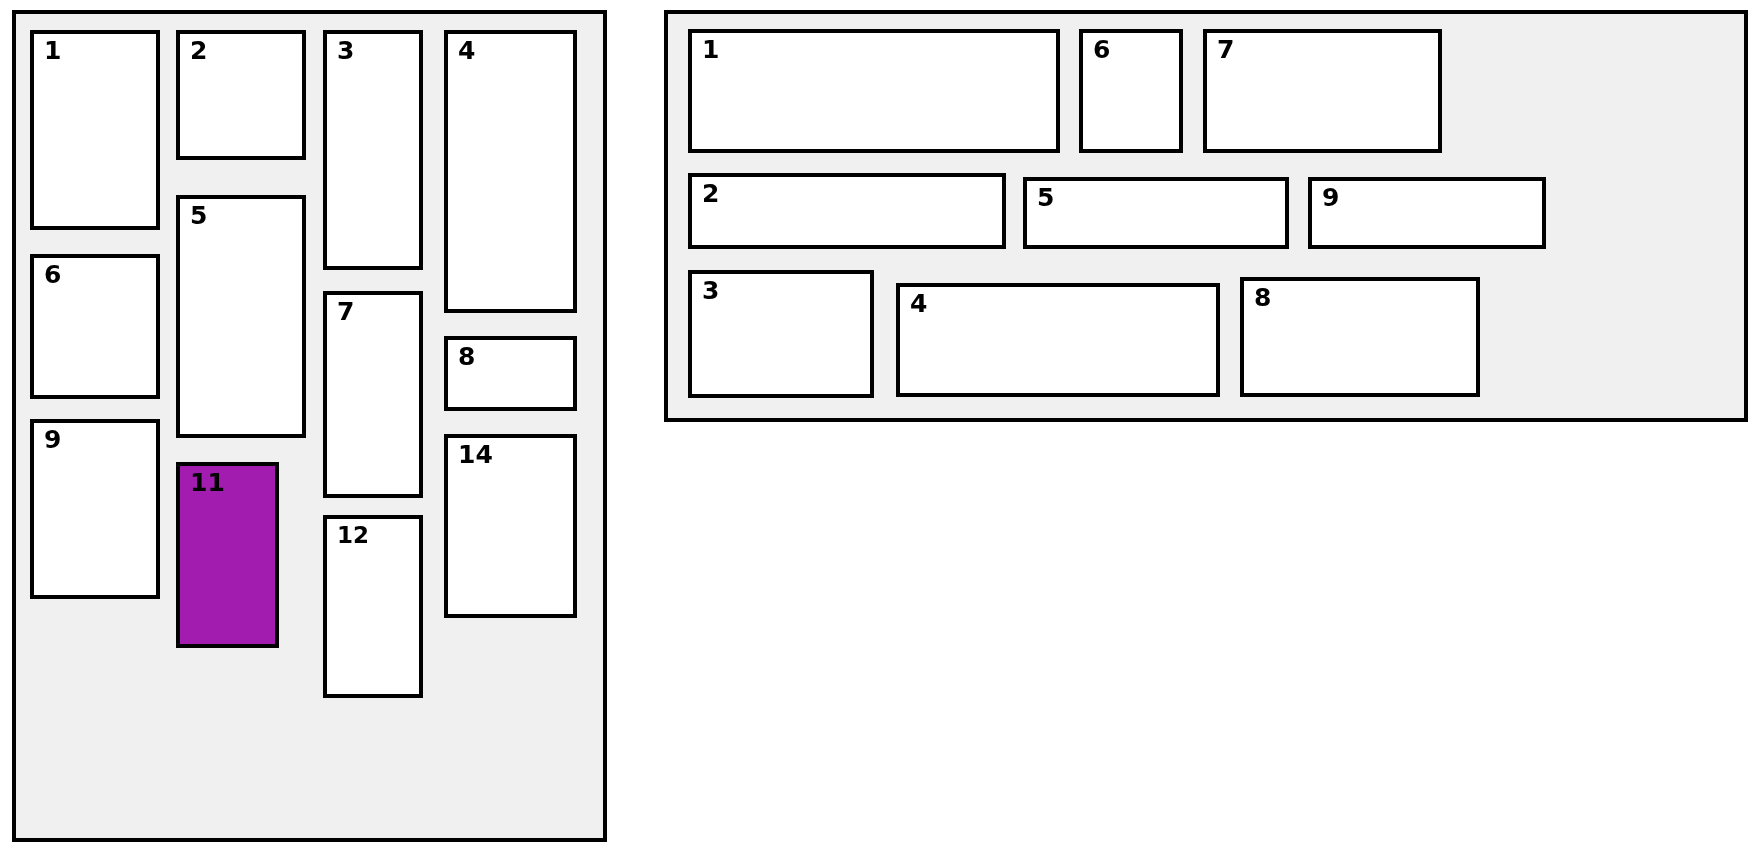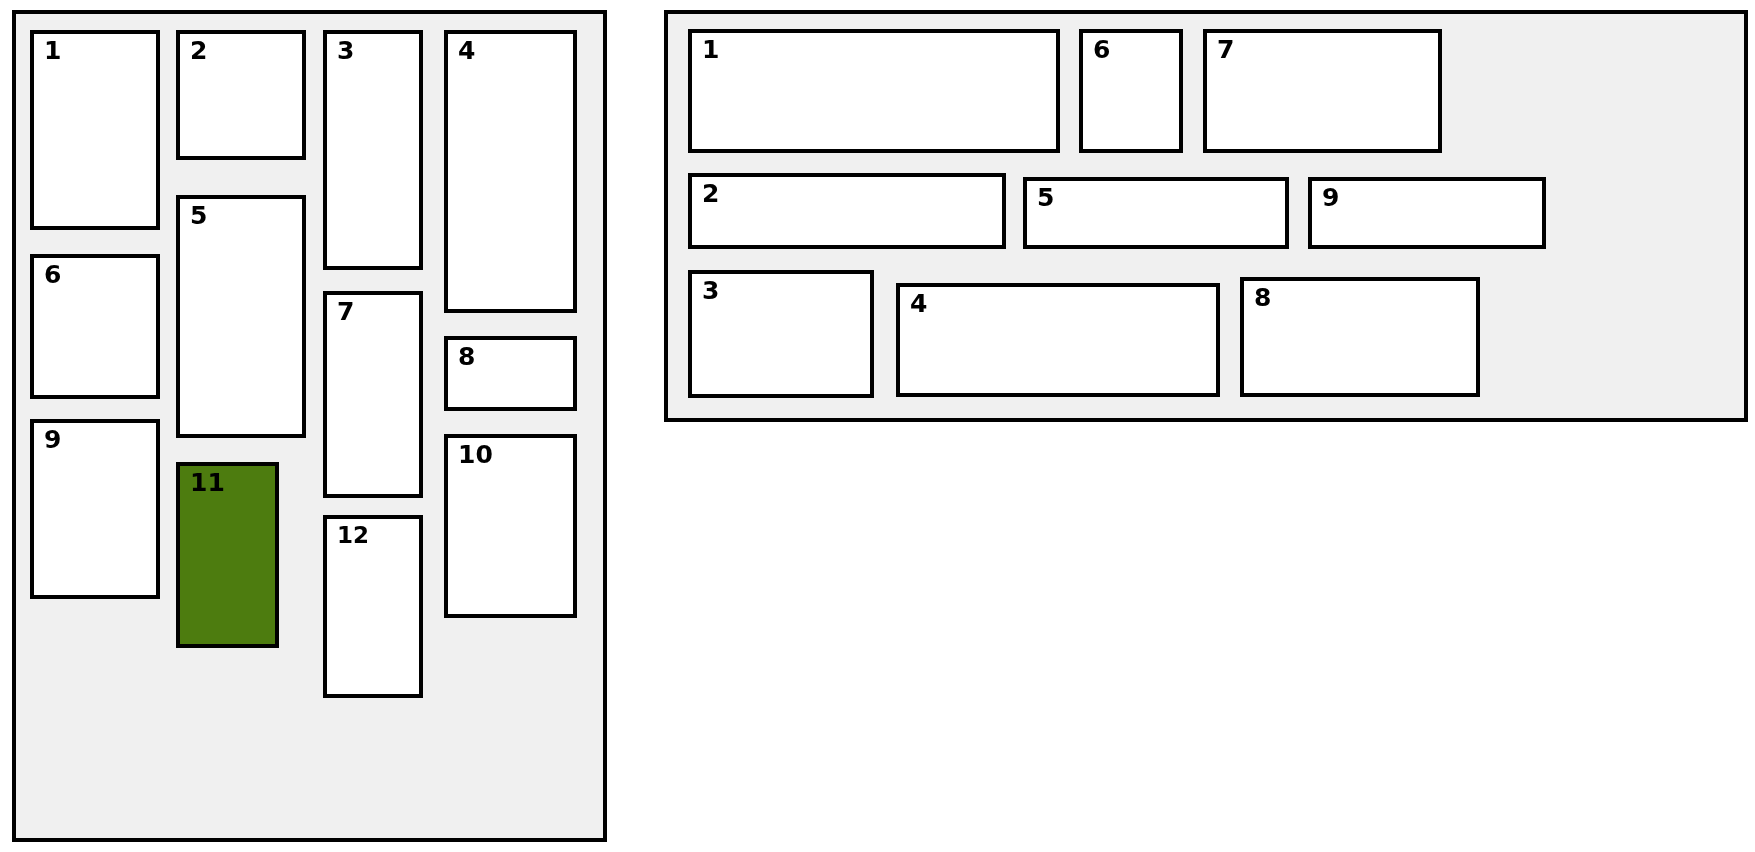--- a/index.html
+++ b/index.html
@@ -71,23 +71,23 @@
       <div class="box" style="left: 307px; top: 277px; width: 100px; height: 207px; background: rgb(255, 255, 255); border-width: 4px; border-color: rgb(0, 0, 0);">
         <span class="box-label" style="font-size: 25px; color: rgb(0, 0, 0);">7</span>
       </div>
       <div class="box" style="left: 428px; top: 322px; width: 133px; height: 75px; background: rgb(255, 255, 255); border-width: 4px; border-color: rgb(0, 0, 0);">
         <span class="box-label" style="font-size: 25px; color: rgb(0, 0, 0);">8</span>
       </div>
       <div class="box" style="left: 14px; top: 405px; width: 130px; height: 180px; background: rgb(255, 255, 255); border-width: 4px; border-color: rgb(0, 0, 0);">
         <span class="box-label" style="font-size: 25px; color: rgb(0, 0, 0);">9</span>
       </div>
       <div class="box" style="left: 428px; top: 420px; width: 133px; height: 184px; background: rgb(255, 255, 255); border-width: 4px; border-color: rgb(0, 0, 0);">
-        <span class="box-label" style="font-size: 25px; color: rgb(0, 0, 0);">10</span>
+        <span class="box-label" style="font-size: 25px; color: rgb(0, 0, 0);">14</span>
       </div>
-      <div class="box" style="left: 160px; top: 448px; width: 103px; height: 186px; background: #4d7c0f; border-width: 4px; border-color: rgb(0, 0, 0);">
+      <div class="box" style="left: 160px; top: 448px; width: 103px; height: 186px; background: #a21caf; border-width: 4px; border-color: rgb(0, 0, 0);">
         <span class="box-label" style="font-size: 25px; color: rgb(0, 0, 0);">11</span>
       </div>
       <div class="box" style="left: 307px; top: 501px; width: 100px; height: 183px; background: rgb(255, 255, 255); border-width: 4px; border-color: rgb(0, 0, 0);">
         <span class="box-label" style="font-size: 23px; color: rgb(0, 0, 0);">12</span>
       </div>
     </div>
     <div class="panel" style="left: 664px; top: 10px; width: 1084px; height: 412px; background: rgb(240, 240, 240); border-width: 4px; border-color: rgb(0, 0, 0);">
       <div class="box" style="left: 20px; top: 15px; width: 372px; height: 124px; background: rgb(255, 255, 255); border-width: 4px; border-color: rgb(0, 0, 0);">
         <span class="box-label" style="font-size: 25px; color: rgb(0, 0, 0);">1</span>
       </div>

